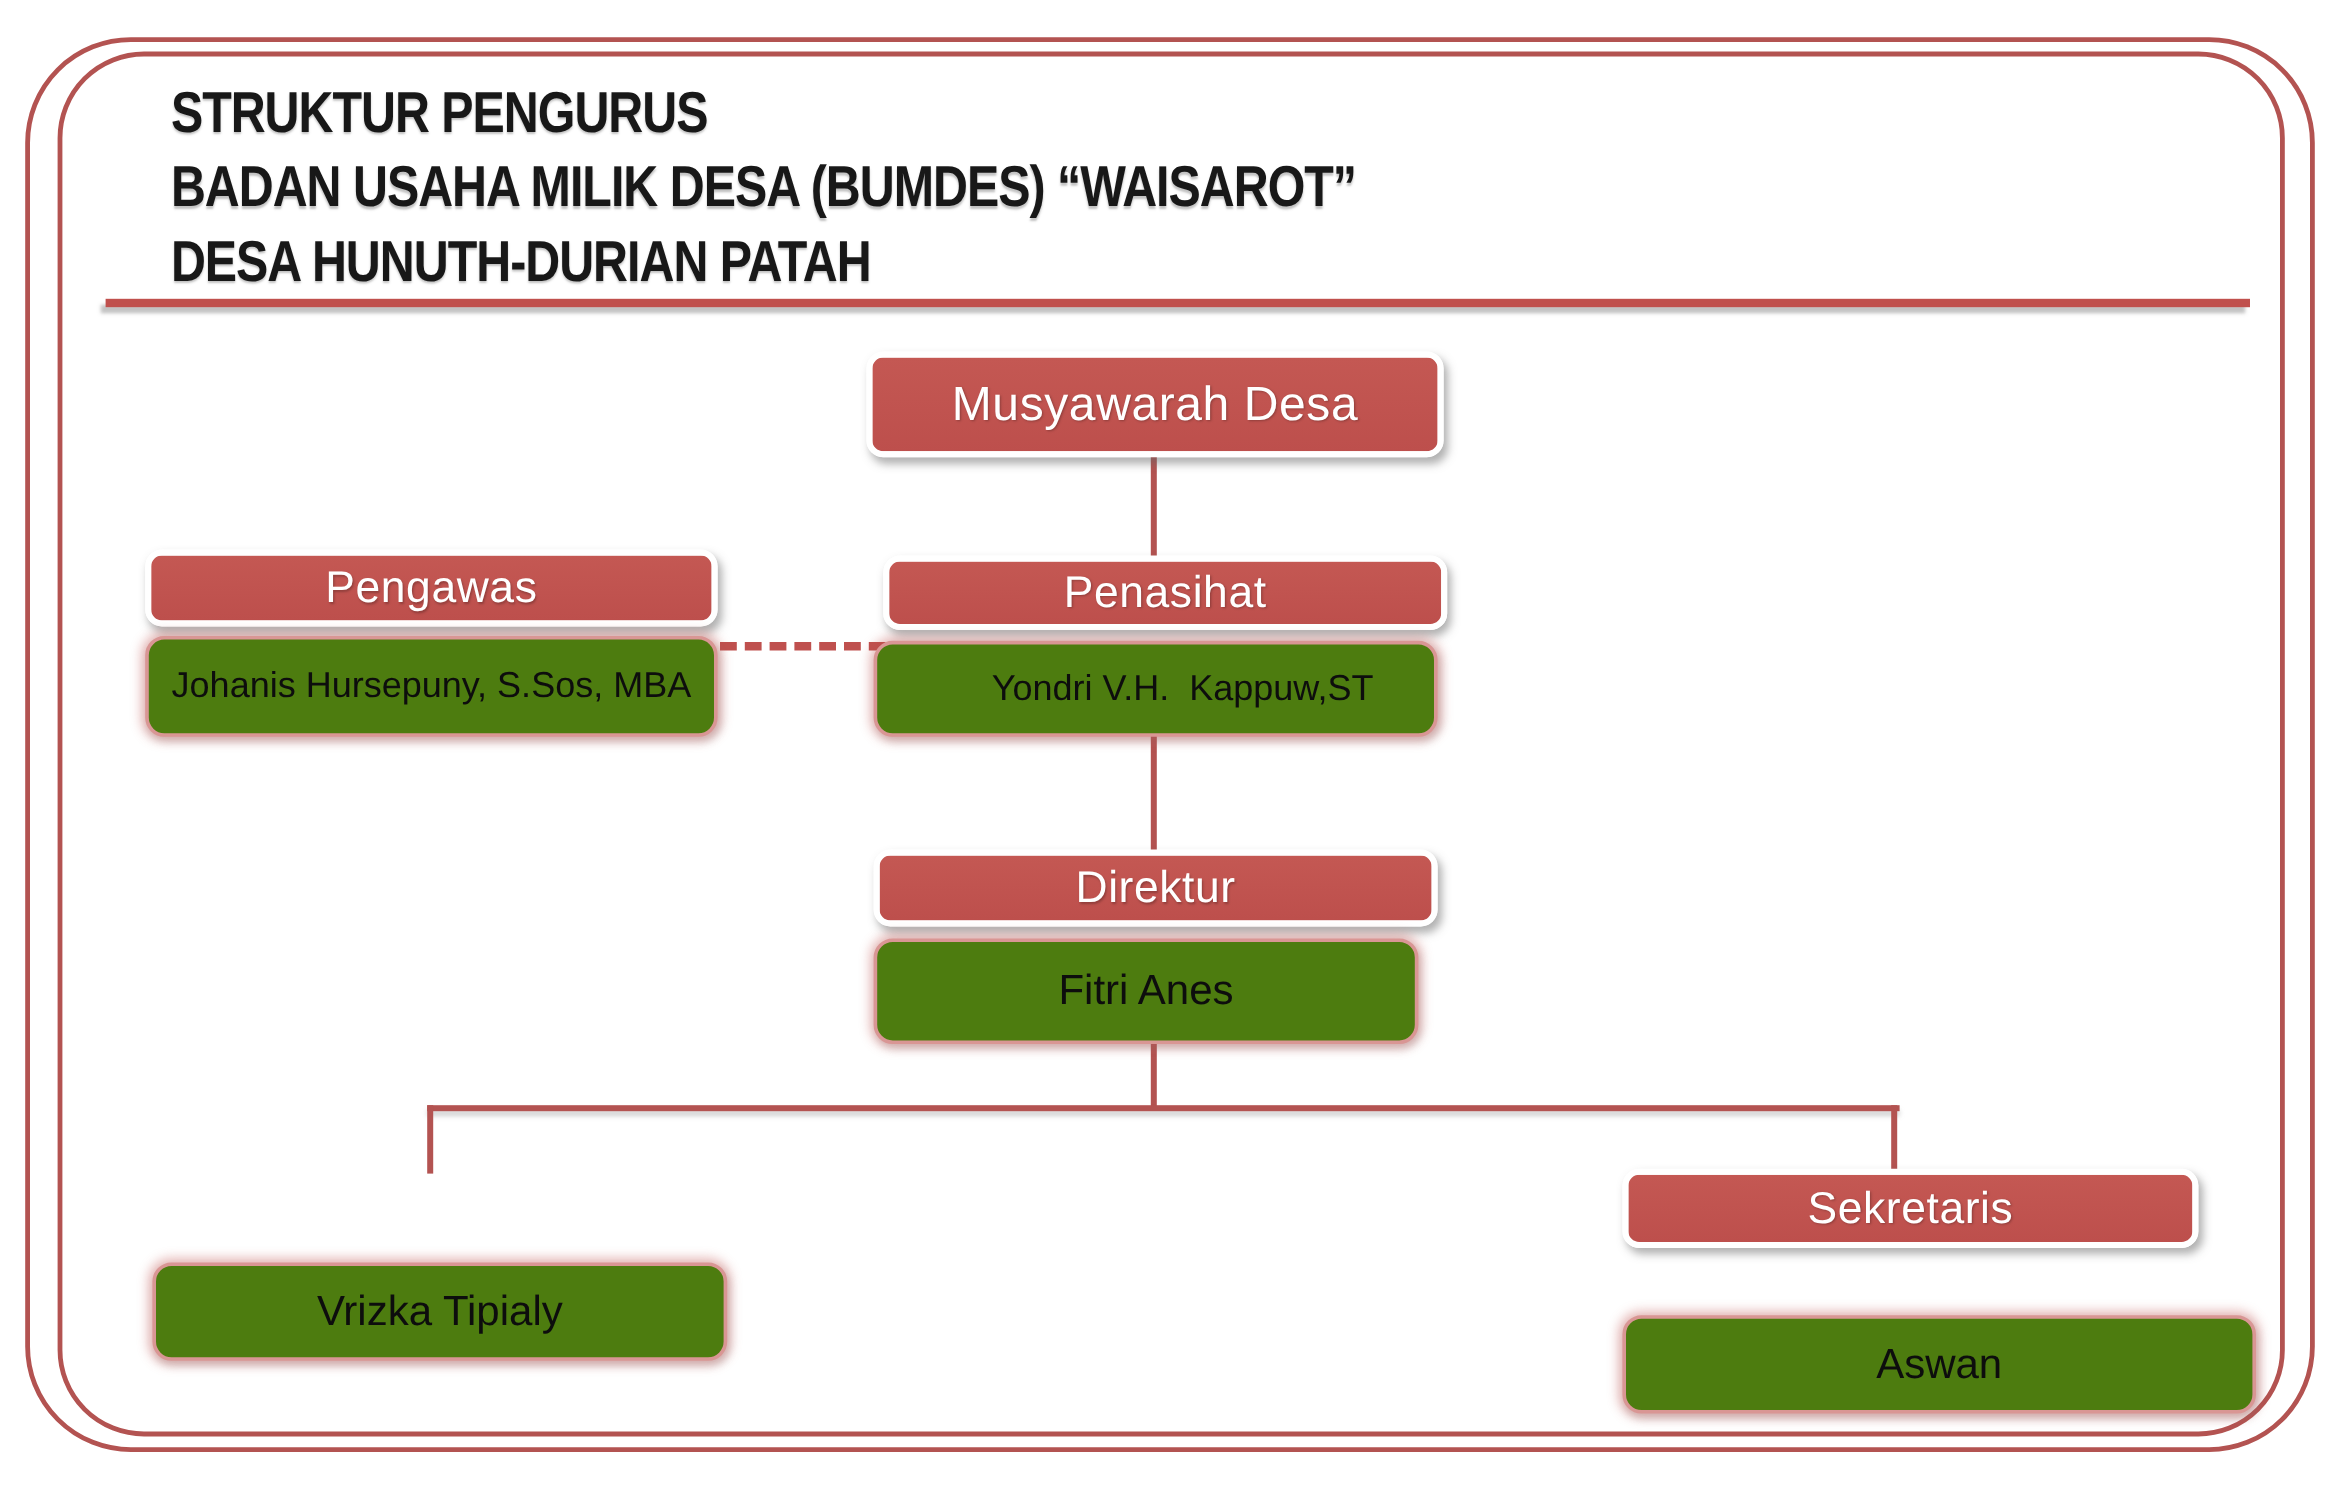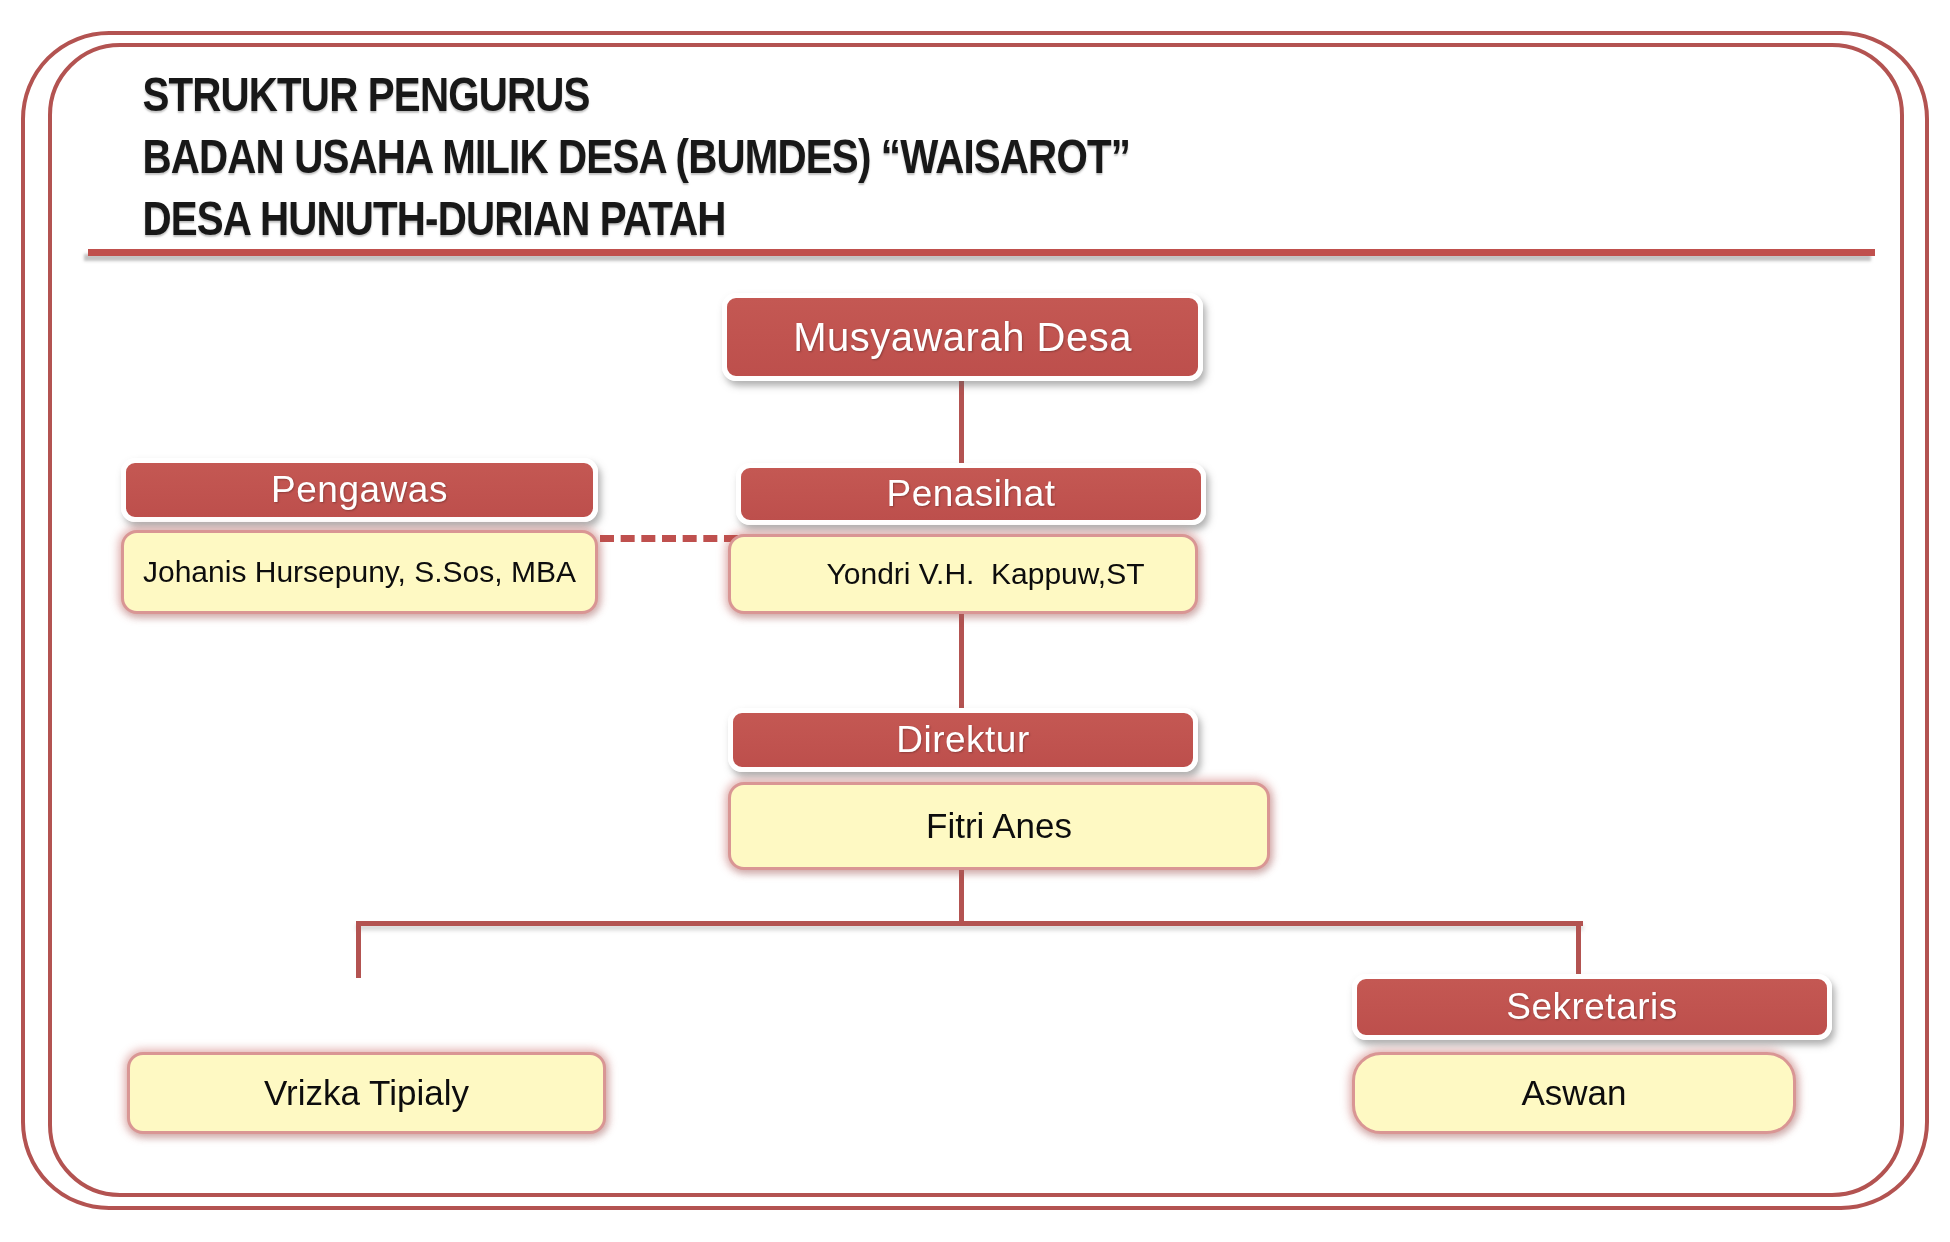--- a/index.html
+++ b/index.html
@@ -38,36 +38,36 @@
     position:absolute;display:flex;align-items:center;justify-content:center;
     background:linear-gradient(180deg,#c45853 0%,#bd4f4c 100%);
     border:5px solid #ffffff;border-radius:14px;
     box-shadow:3px 5px 7px rgba(100,100,100,0.5);
     color:#ffffff;text-align:center;letter-spacing:0.5px;
     text-shadow:1px 1px 2px rgba(0,0,0,0.25);
   }
   
   .name{
     position:absolute;display:flex;align-items:center;justify-content:center;
-    background:#fef9c3;border:3px solid #d99694;border-radius:16px;
+    background:#4d7c0f;border:3px solid #d99694;border-radius:16px;
     box-shadow:0 0 9px 3px rgba(192,80,77,0.40), 2px 4px 6px rgba(120,120,120,0.25);
     color:#0d0d0d;text-align:center;white-space:pre;
   }
   
   .box-musyawarah{left:722px;top:293px;width:481px;height:88px;font-size:40px;}
   .box-pengawas-h{left:121px;top:458px;width:477px;height:64px;font-size:37px;}
   .box-penasihat-h{left:736px;top:463px;width:470px;height:62px;font-size:37px;text-align:center;}
   .box-direktur-h{left:728px;top:708px;width:470px;height:64px;font-size:37px;align-items:center;}
   .box-bendahara-h{left:127px;top:974px;width:479px;height:66px;font-size:37px;}
   .box-sekretaris-h{left:1352px;top:974px;width:480px;height:66px;font-size:37px;}
   .box-pengawas-n{left:121px;top:530px;width:477px;height:84px;font-size:30px;}
   .box-penasihat-n{left:728px;top:534px;width:470px;height:80px;font-size:30px;padding-left:45px;}
-  .box-direktur-n{left:728px;top:782px;width:542px;height:88px;font-size:35px;justify-content:center;}
+  .box-direktur-n{left:728px;top:782px;width:454px;height:88px;font-size:35px;justify-content:center;}
   .box-bendahara-n{left:127px;top:1052px;width:479px;height:82px;font-size:35px;}
-  .box-sekretaris-n{left:1352px;top:1052px;width:444px;height:82px;font-size:35px;border-radius:29px;}
+  .box-sekretaris-n{left:1352px;top:1096px;width:528px;height:82px;font-size:35px;}
   .conn-musy-pen{left:959px;top:378px;height:88px;}
   .conn-pengawas-dash{left:600px;top:535px;width:138px;}
   .conn-pen-dir{left:959px;top:611px;height:100px;}
   .conn-dir-branch{left:959px;top:867px;height:58px;}
   .conn-branch-h{left:356px;top:921px;width:1227px;}
   .conn-branch-left{left:356px;top:921px;height:57px;}
   .conn-branch-right{left:1576px;top:921px;height:57px;}
 </style>
 </head>
 <body>

